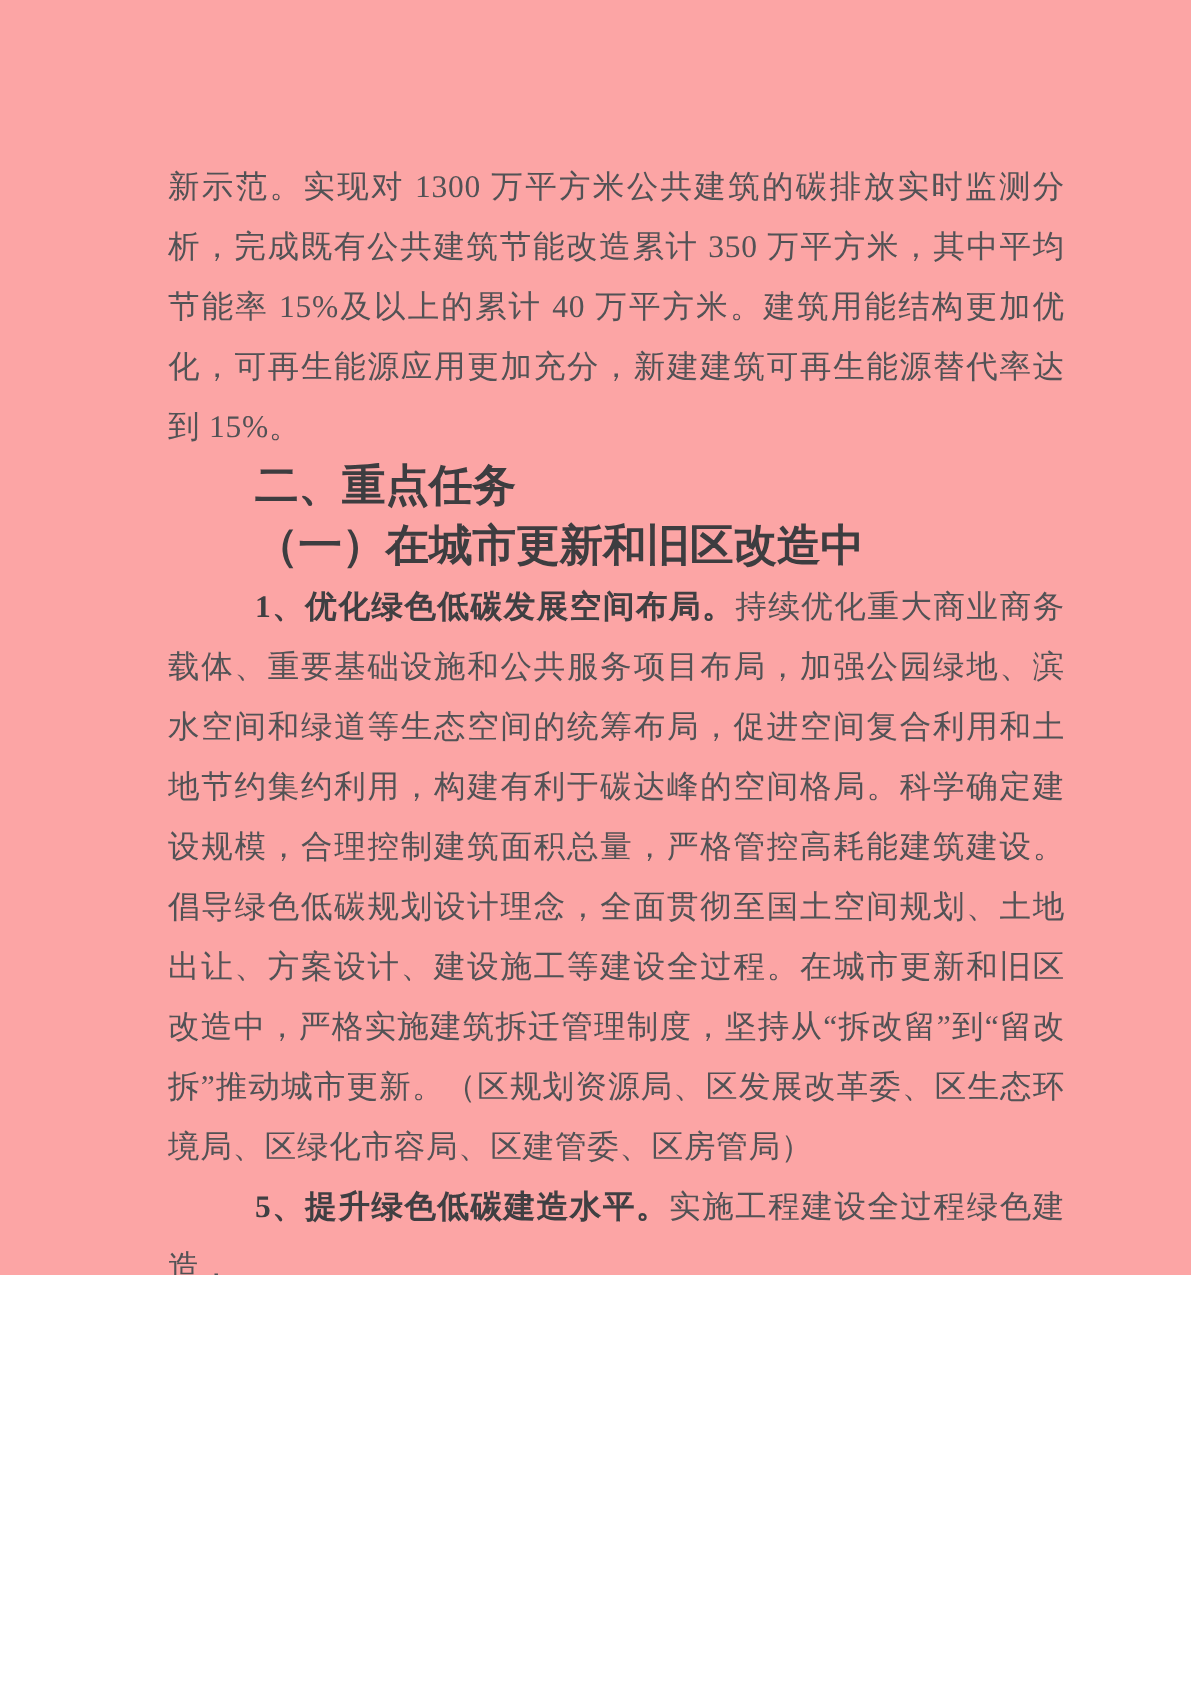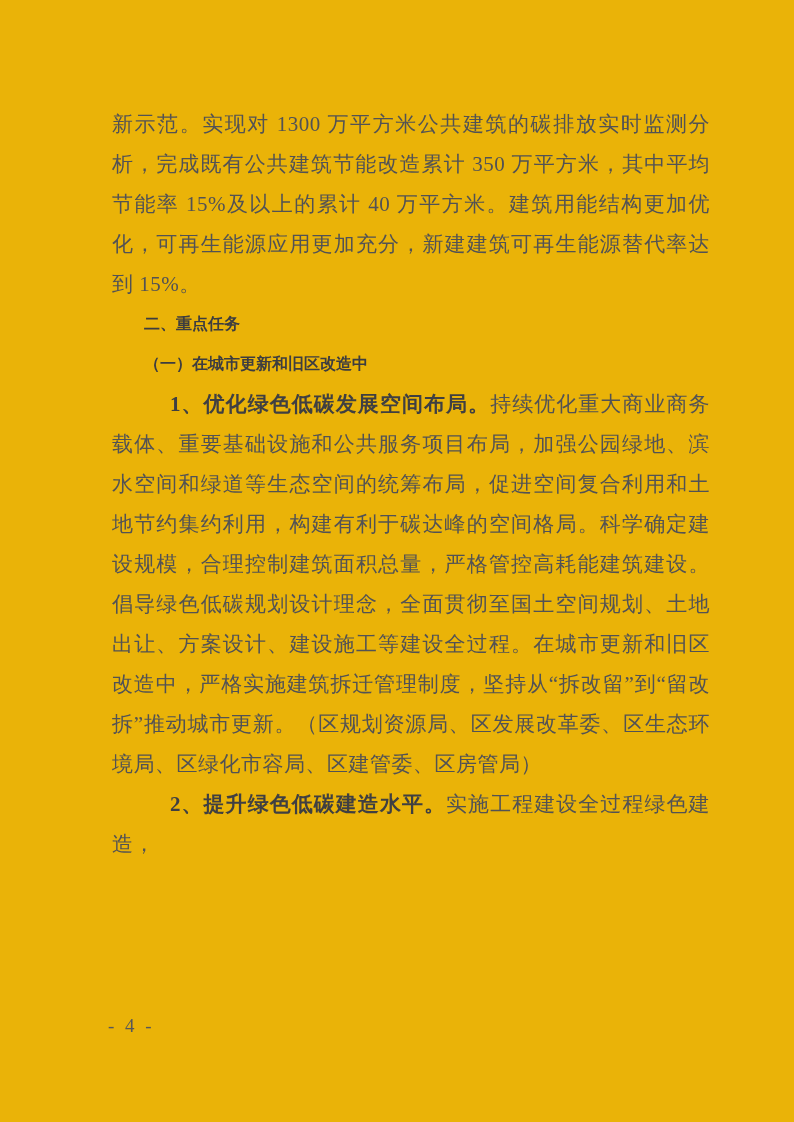--- a/index.html
+++ b/index.html
@@ -3,22 +3,22 @@
 <meta charset="utf-8">
 <style>
   html, body {
     margin: 0;
     padding: 0;
     background: #ffffff;
   }
   .page {
     position: relative;
     width: 794px;
-    height: 1122px;
-    background: #eab308;
+    height: 850px;
+    background: #fca5a5;
     overflow: hidden;
     font-family: "Liberation Serif", "DejaVu Serif", serif;
     color: #525255;
   }
   .content {
     position: absolute;
     left: 112px;
     top: 104px;
     width: 598px;
     text-align: justify;
@@ -27,21 +27,21 @@
     margin: 0;
     font-size: 21px;
     line-height: 40px;
     letter-spacing: 0.5px;
   }
   .indent {
     text-indent: 2em;
   }
   .heading {
     margin: 0;
-    font-size: 16px;
+    font-size: 29px;
     line-height: 40px;
     text-indent: 2em;
     font-weight: bold;
     font-family: "Liberation Sans", "DejaVu Sans", sans-serif;
     color: #3d3d40;
     text-align: left;
   }
   .lead {
     font-weight: bold;
     color: #3f3f42;
@@ -66,18 +66,18 @@
 
     <p class="para">新示范。实现对 1300 万平方米公共建筑的碳排放实时监测分析，完成既有公共建筑节能改造累计 350 万平方米，其中平均节能率 15%及以上的累计 40 万平方米。建筑用能结构更加优化，可再生能源应用更加充分，新建建筑可再生能源替代率达到 15%。</p>
 
     <h2 class="heading">二、重点任务</h2>
 
 
     <h3 class="heading">（一）在城市更新和旧区改造中</h3>
 
     <p class="para indent"><strong class="lead">1、优化绿色低碳发展空间布局。</strong><span>持续优化重大商业商务载体、重要基础设施和公共服务项目布局，加强公园绿地、滨水空间和绿道等生态空间的统筹布局，促进空间复合利用和土地节约集约利用，构建有利于碳达峰的空间格局。科学确定建设规模，合理控制建筑面积总量，严格管控高耗能建筑建设。倡导绿色低碳规划设计理念，全面贯彻至国土空间规划、土地出让、方案设计、建设施工等建设全过程。在城市更新和旧区改造中，严格实施建筑拆迁管理制度，坚持从“拆改留”到“留改拆”推动城市更新。（区规划资源局、区发展改革委、区生态环境局、区绿化市容局、区建管委、区房管局）</span></p>
 
-    <p class="para indent"><strong class="lead">2、提升绿色低碳建造水平。</strong><span>实施工程建设全过程绿色建造，</span></p>
+    <p class="para indent"><strong class="lead">5、提升绿色低碳建造水平。</strong><span>实施工程建设全过程绿色建造，</span></p>
 
   </div>
 
   <div class="page-number">- 4 -</div>
 </div>
 
 </body></html>

